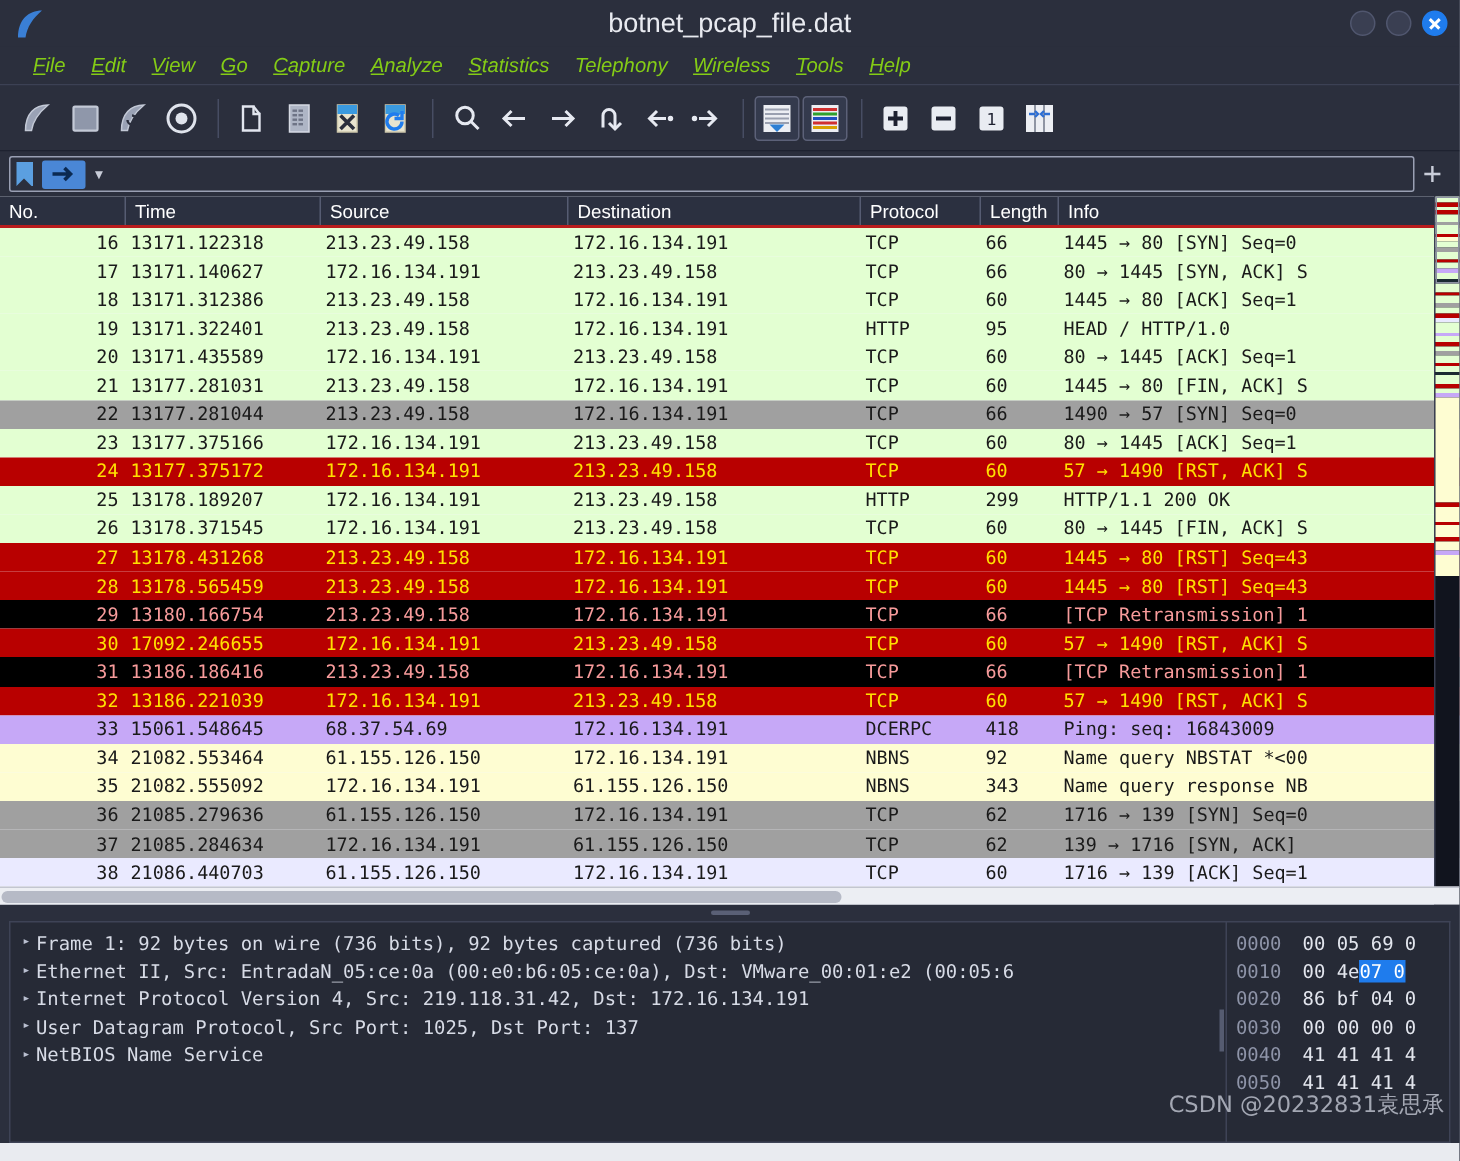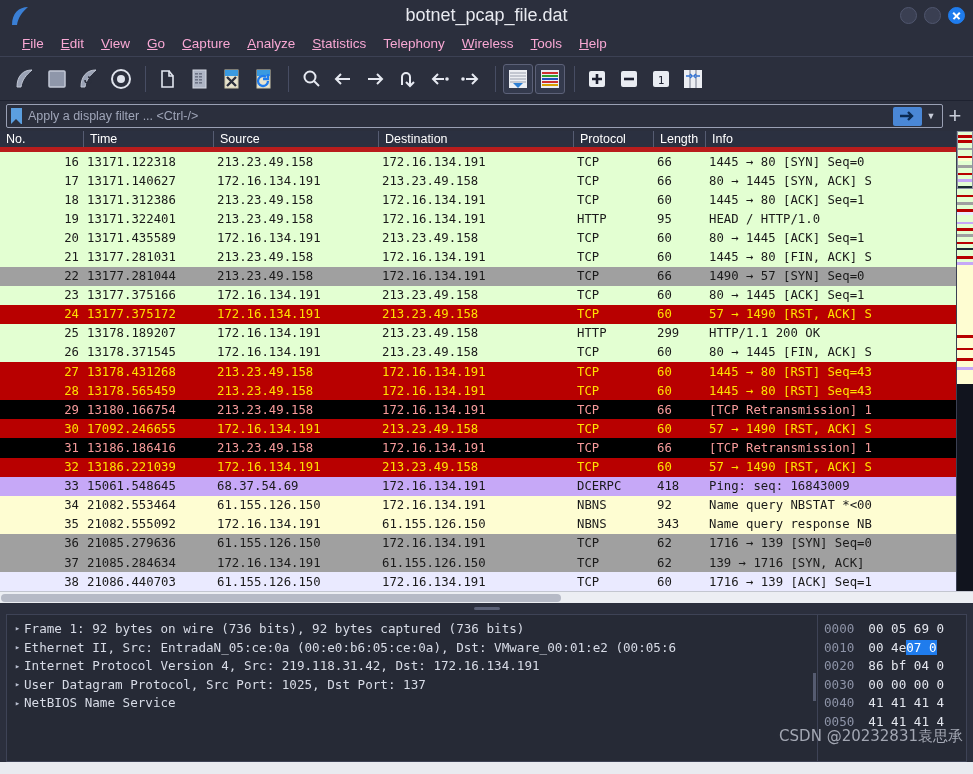--- a/index.html
+++ b/index.html
@@ -40,23 +40,24 @@
 
   
   .menubar {
     height: 26px; flex: 0 0 26px;
     background: #2b2f3d;
     display: flex; align-items: center;
     padding-left: 14px; gap: 1px;
     border-bottom: 1px solid #3c4154;
   }
   .menuitem {
-    font-size: 13.5px; color: #f9a8d4;
+    font-size: 13.5px; color: #84cc16;
     padding: 2px 8px;
     white-space: nowrap;
+    font-style: italic;
   }
   .menuitem u { text-decoration: underline; }
 
   
   .toolbar {
     height: 44px; flex: 0 0 44px;
     background: #2b2f3d;
     display: flex; align-items: center;
     padding-left: 10px;
     border-bottom: 1px solid #1e2230;
@@ -99,21 +100,21 @@
   .filter-caret { width: 14px; text-align: center; color: #c8ccd8; font-size: 9px; }
   .filter-plus { width: 24px; text-align: center; color: #c9cdd9; font-size: 22px; font-weight: 300; line-height: 1; }
 
   
   .packetlist { flex: 0 0 437px; display: flex; flex-direction: column; background: #f4f6ff; position: relative; }
   .plist-head {
     height: 21px; flex: 0 0 21px;
     background: #2b3040;
     display: flex; align-items: center;
     font-size: 12.5px; color: #ffffff;
-    border-bottom: 5px solid #b91c1c;
+    border-bottom: 2px solid #b91c1c;
   }
   .plist-head .col { padding-left: 6px; position: relative; height: 100%; display: flex; align-items: center; }
   .plist-head .col + .col { border-left: 1px solid #565c72; }
   .plist-body { flex: 1; overflow: hidden; position: relative; }
   .prow {
     height: 19.1px; display: flex; align-items: center;
     font-family: "DejaVu Sans Mono", monospace; font-size: 12.3px;
     white-space: nowrap;
   }
   .prow .c { padding: 0 4px; overflow: hidden; }
@@ -384,21 +385,20 @@
           <path d="M9 3v18M15 3v18" stroke="#707789" stroke-width="1"></path>
           <path d="M5 9h4M9 7l2 2-2 2" stroke="#2d6fd4" stroke-width="1.6" fill="none"></path>
           <path d="M19 9h-4M15 7l-2 2 2 2" stroke="#2d6fd4" stroke-width="1.6" fill="none"></path>
         </svg>
     </div>
   </div>
 
   <div class="filterbar">
     <div class="filterfield">
       <div class="bookmark-icon"></div>
-      <div class="filter-placeholder">Apply a display filter ... &lt;Ctrl-/&gt;</div>
       <div class="filter-go">
         <svg width="17" height="12" viewBox="0 0 17 12">
             <path d="M1 6h11M9 2l4 4-4 4" stroke="#0b2a52" stroke-width="2.4" fill="none"></path>
           </svg>
       </div>
       <div class="filter-caret">▼</div>
     </div>
     <div class="filter-plus">+</div>
   </div>
 

